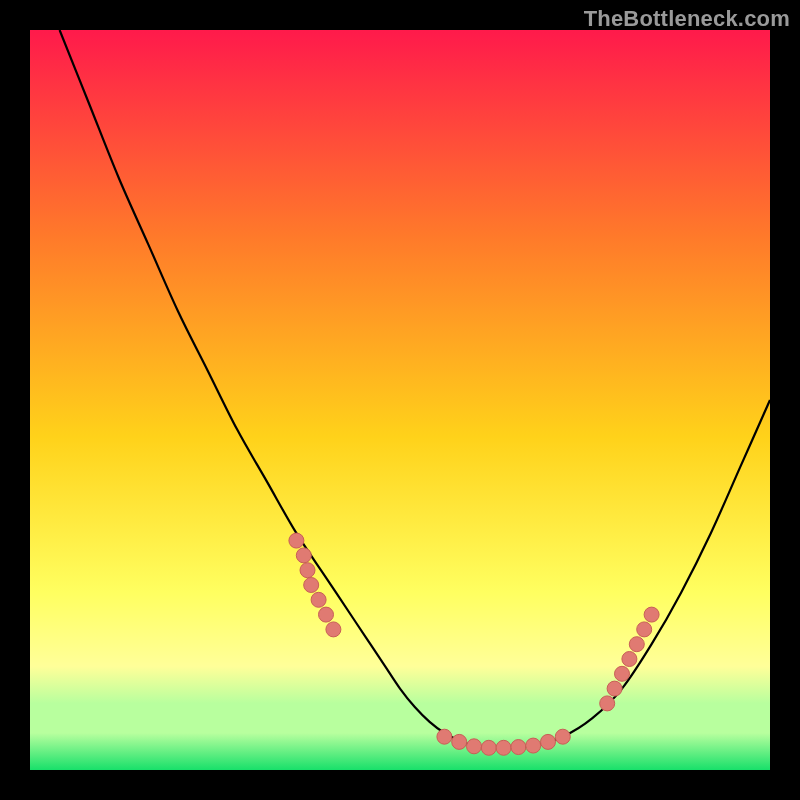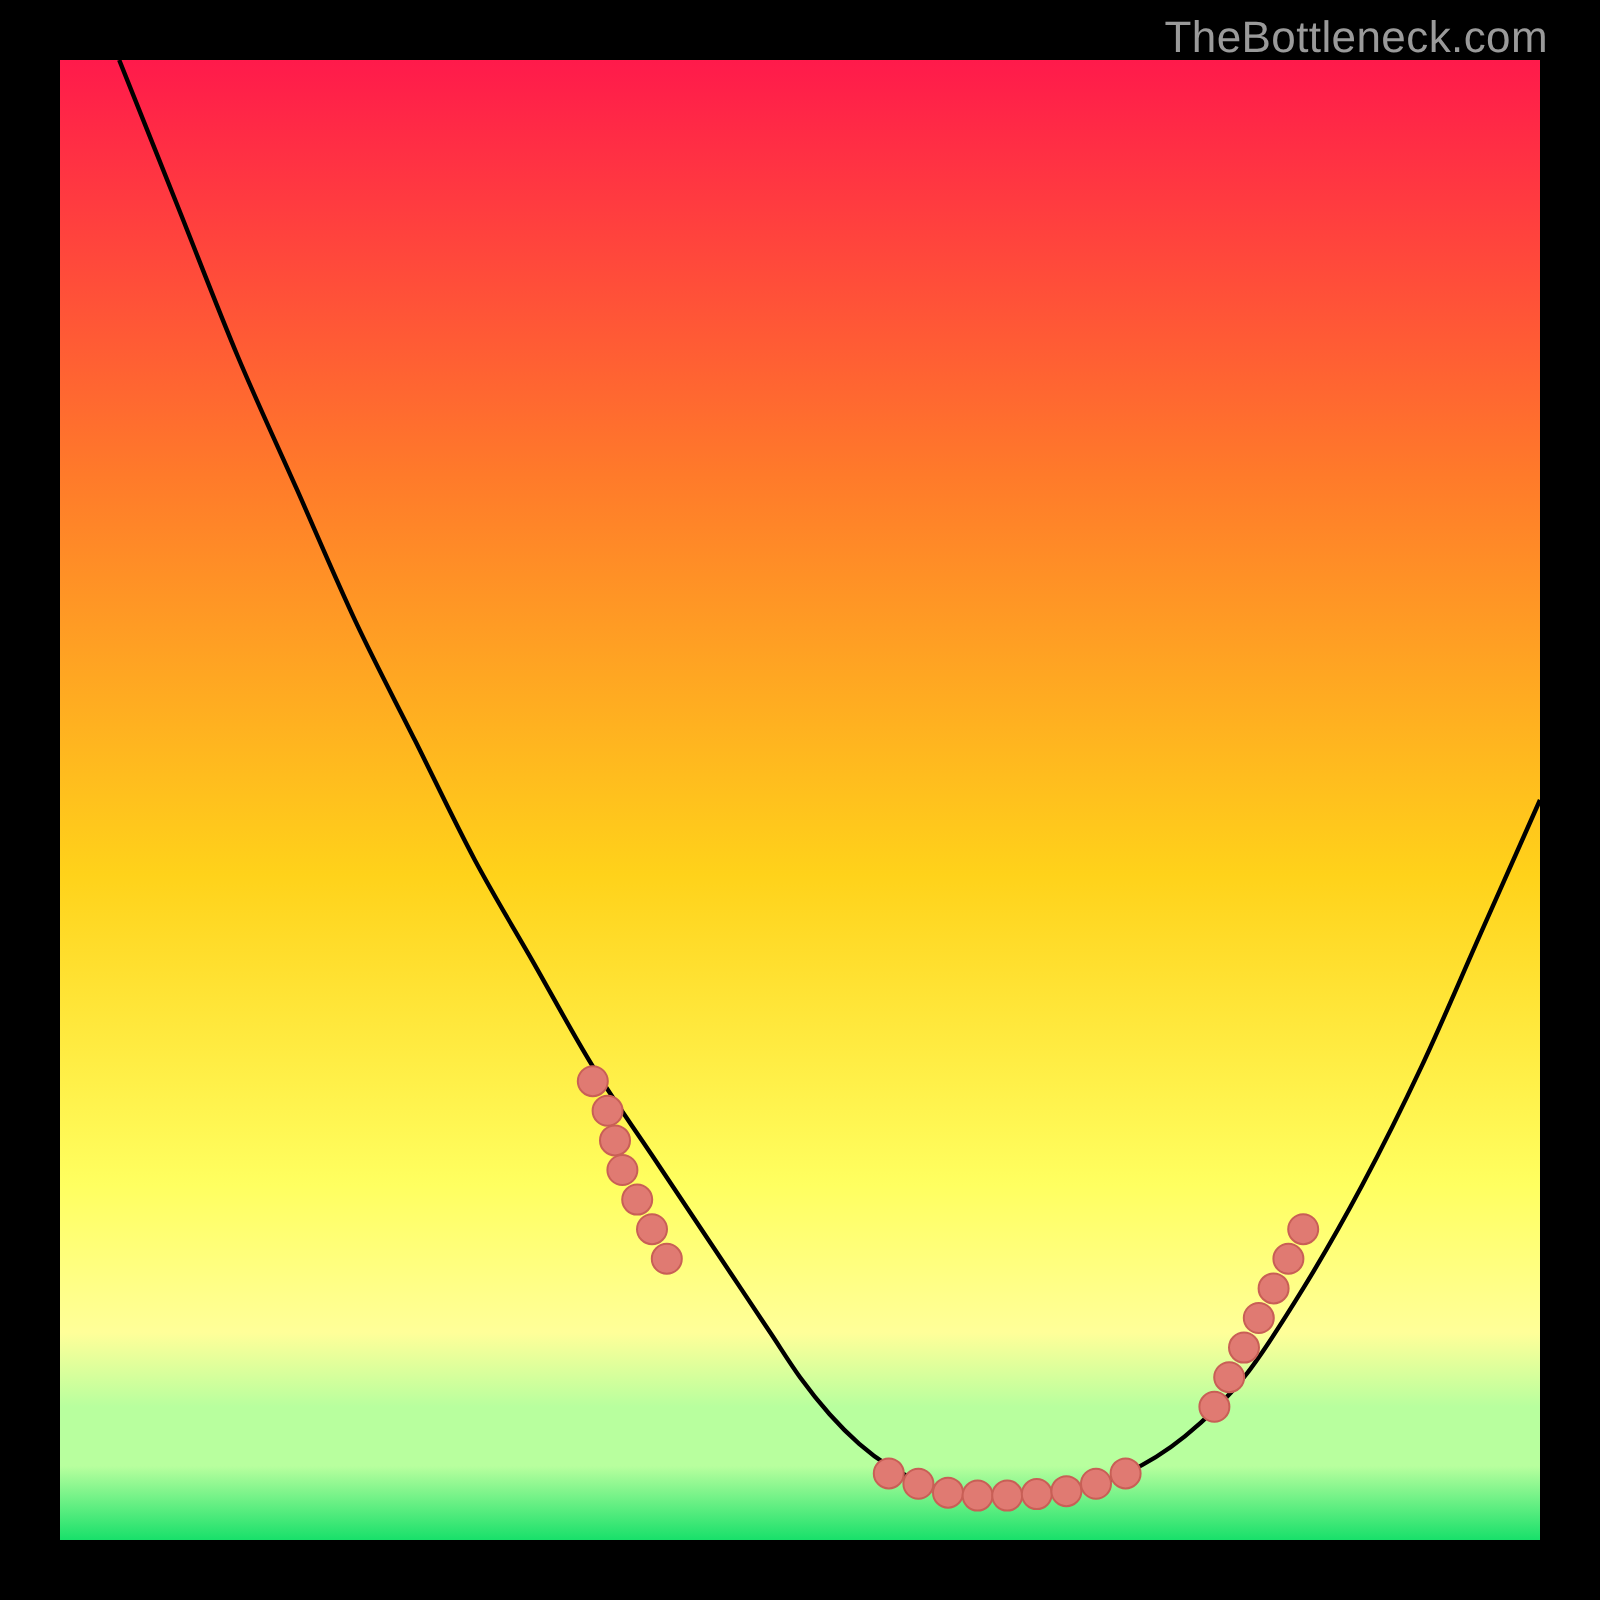--- a/index.html
+++ b/index.html
@@ -23,23 +23,23 @@
     position: absolute;
     left: 30px;
     top: 30px;
     width: 740px;
     height: 740px;
     overflow: hidden;
   }
   .watermark {
     position: absolute;
     top: 6px;
-    right: 26px;
+    right: 10px;
     font-size: 22px;
-    font-weight: 400;
+    font-weight: 700;
     color: #9a9a9a;
     letter-spacing: 0.2px;
     user-select: none;
   }
   svg { display: block; }
 </style>
 </head>
 <body>
 
 <div class="frame"></div>

